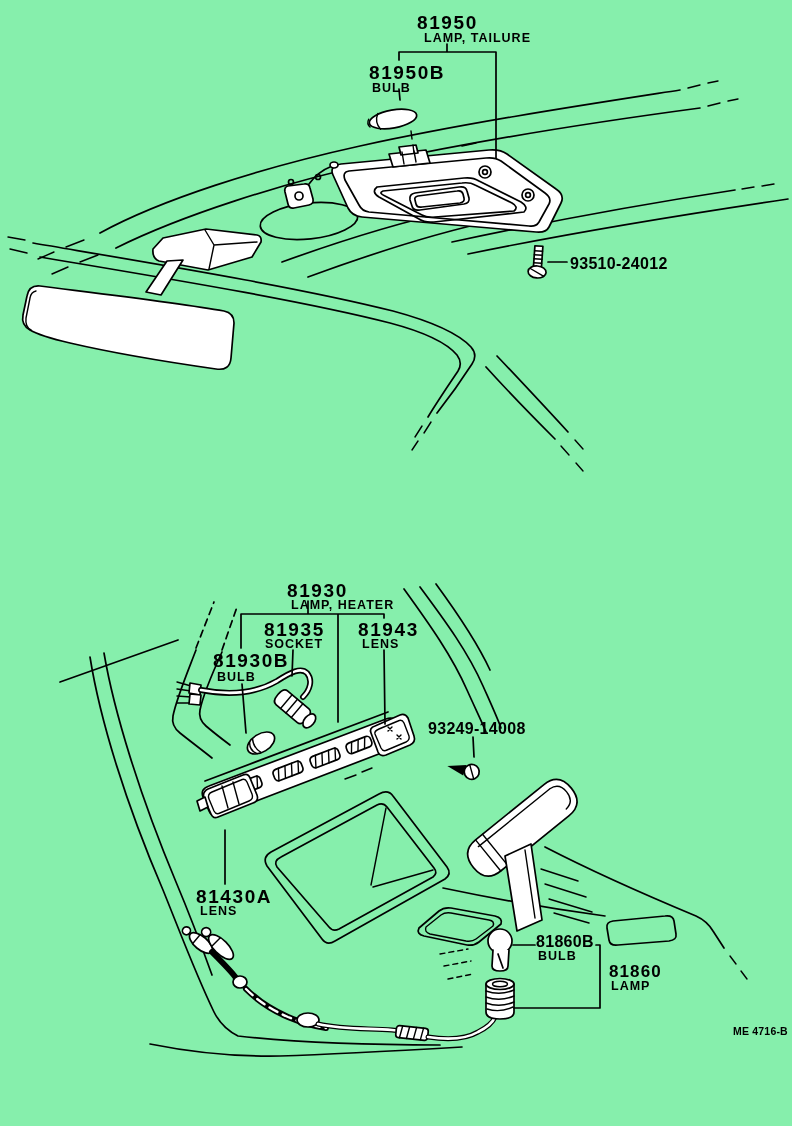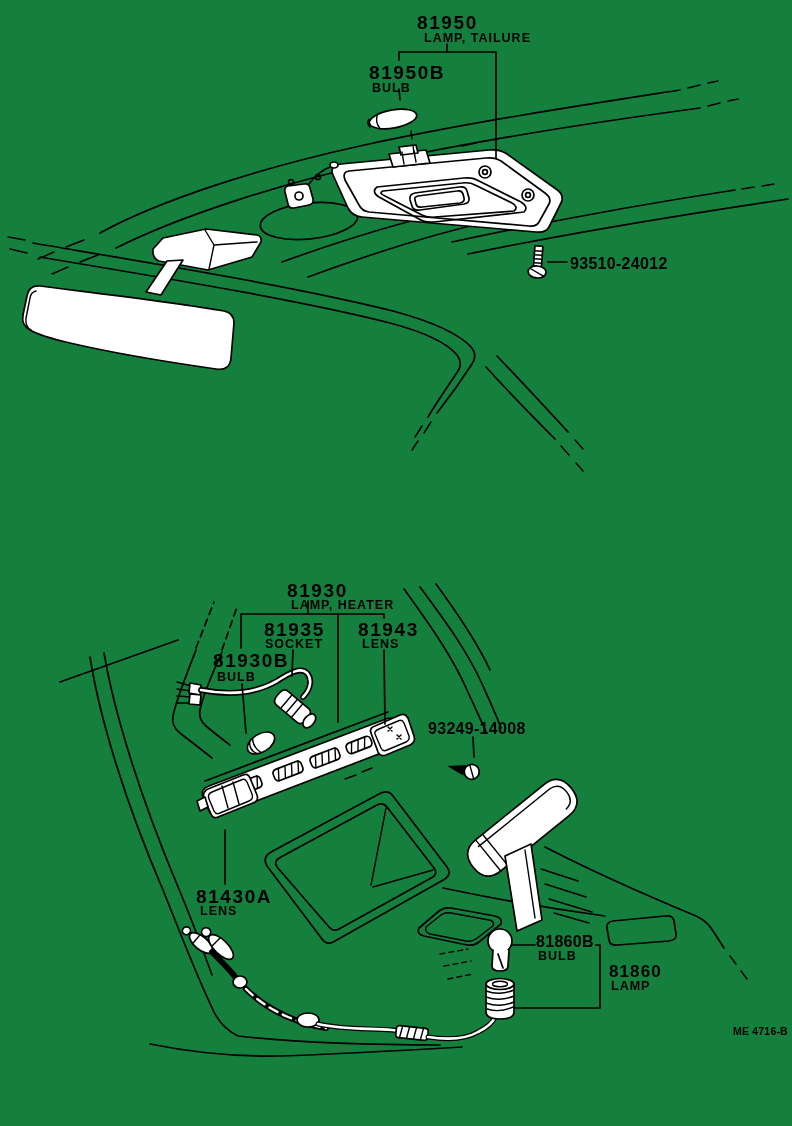--- a/index.html
+++ b/index.html
@@ -1,16 +1,16 @@
 <!DOCTYPE html>
 <html><head>
 <meta charset="utf-8">
 <style>
   html,body{margin:0;padding:0;background:#fff;}
-  .page{position:relative;width:792px;height:1126px;background:#15803d;overflow:hidden;}
+  .page{position:relative;width:792px;height:1126px;background:#86efac;overflow:hidden;}
   svg{display:block;}
   svg text{fill:#000;font-family:"Liberation Sans",sans-serif;font-weight:bold;}
   .pn{font-size:19px;letter-spacing:1.6px;}
   .pn-md{font-size:17px;letter-spacing:1.1px;}
   .pn-sm{font-size:16px;letter-spacing:0.3px;}
   .sub{font-size:12.5px;letter-spacing:1px;}
   .code{font-size:10.5px;letter-spacing:0.2px;}
   path,ellipse,circle,rect,line,polyline{stroke:#000;fill:none;stroke-width:1.7;stroke-linecap:round;stroke-linejoin:round;}
   .wf{fill:#fff;}
   .blk{fill:#000;stroke:none;}

